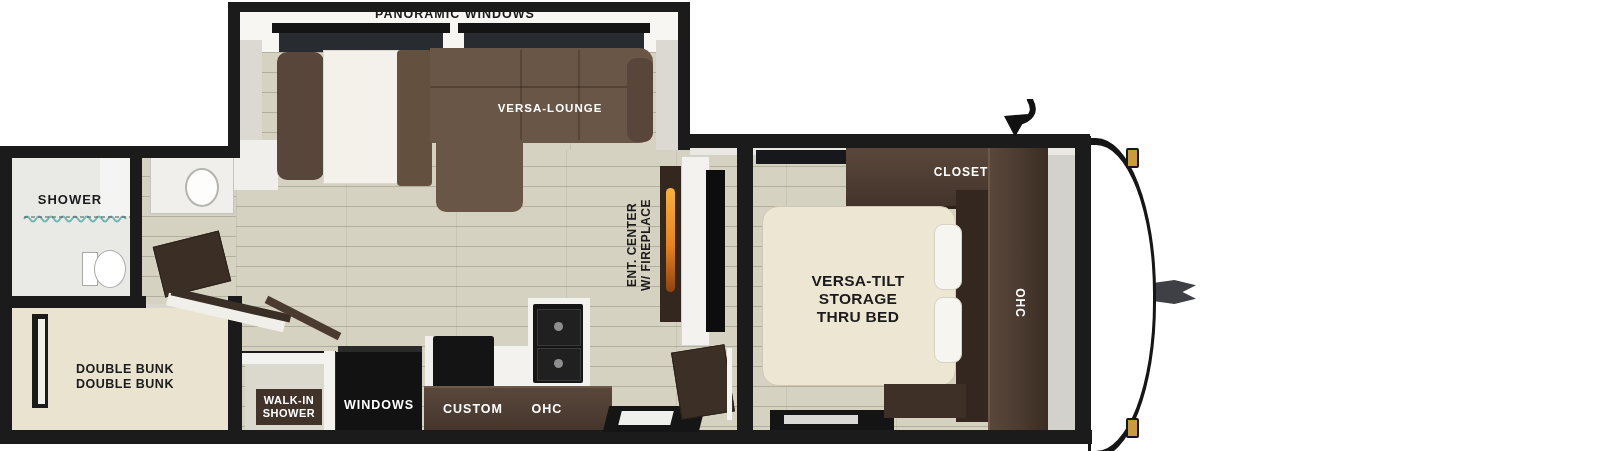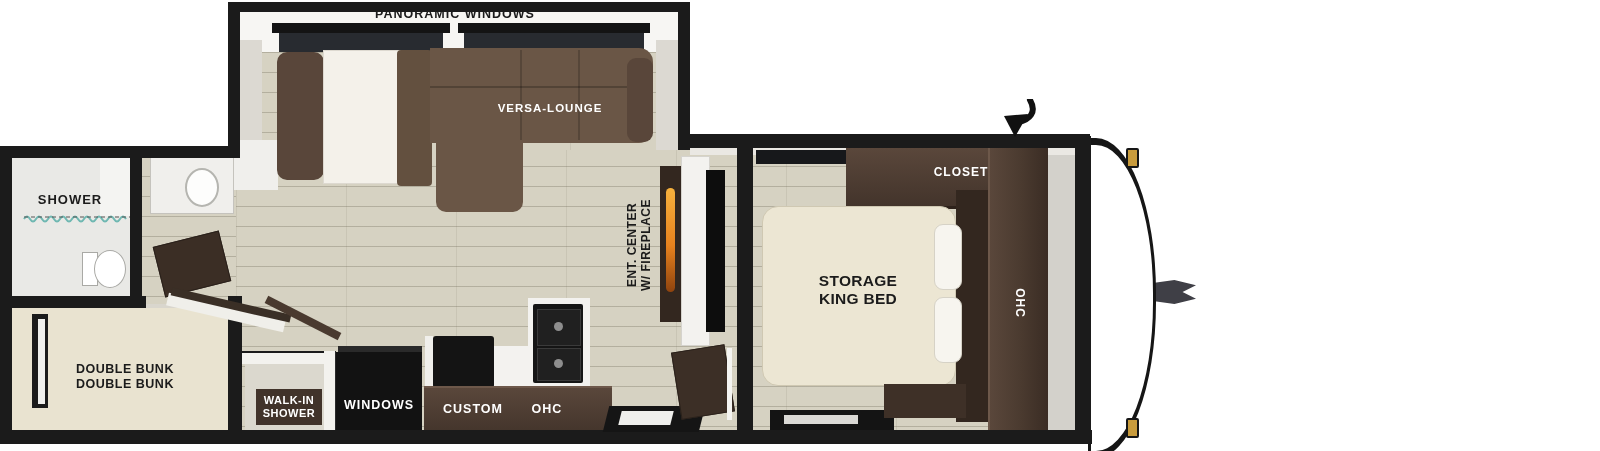--- a/index.html
+++ b/index.html
@@ -131,22 +131,23 @@
   <div class="abs wall" style="left:737px;top:146px;width:16px;height:298px;"></div>
 
   <div class="abs furn" style="left:756px;top:150px;width:138px;height:14px;background:#17181b;"></div>
   <div class="abs wood furn" style="left:846px;top:148px;width:146px;height:58px;border-bottom:3px solid #2e221b;"></div>
   <div class="abs lbl-light" style="left:916px;top:165px;width:90px;font-size:12px;letter-spacing:1px;">CLOSET</div>
   <div class="abs furn" style="left:956px;top:190px;width:32px;height:232px;background:#33271f;"></div>
   <div class="abs woodv furn" style="left:988px;top:148px;width:58px;height:286px;border-left:2px solid #6d584a;"></div>
   <div class="abs lbl-light" style="left:998px;top:296px;width:44px;height:14px;font-size:12px;letter-spacing:1px;transform:rotate(90deg);">OHC</div>
   <div class="abs furn" style="left:762px;top:206px;width:192px;height:178px;background:#ece6d3;border:1px solid #cfc8b2;border-radius:16px;"></div>
   <div class="abs lbl" style="left:772px;top:272px;width:172px;font-size:15.5px;letter-spacing:.3px;line-height:18px;">
+    <div>VERSA-TILT</div>
     <div>STORAGE</div>
-    <div>KING BED</div>
+    <div>THRU BED</div>
   </div>
   <div class="abs furn" style="left:934px;top:224px;width:26px;height:64px;background:#f7f5ef;border:1px solid #d6d2c6;border-radius:9px;z-index:21;"></div>
   <div class="abs furn" style="left:934px;top:297px;width:26px;height:64px;background:#f7f5ef;border:1px solid #d6d2c6;border-radius:9px;z-index:21;"></div>
   <div class="abs furn" style="left:884px;top:384px;width:82px;height:34px;background:#3e3027;z-index:22;"></div>
   <div class="abs furn" style="left:770px;top:410px;width:124px;height:20px;background:#141414;z-index:21;"></div>
   <div class="abs furn" style="left:784px;top:415px;width:74px;height:9px;background:#dad9d5;z-index:22;"></div>
 
   <div class="abs wall" style="left:1075px;top:136px;width:16px;height:308px;"></div>
   <div class="abs" style="left:1148px;top:280px;width:48px;height:24px;background:#3f3f46;z-index:14;
               clip-path:polygon(0 30%,10% 12%,55% 0,100% 22%,72% 50%,100% 78%,55% 100%,10% 88%,0 70%);"></div>

